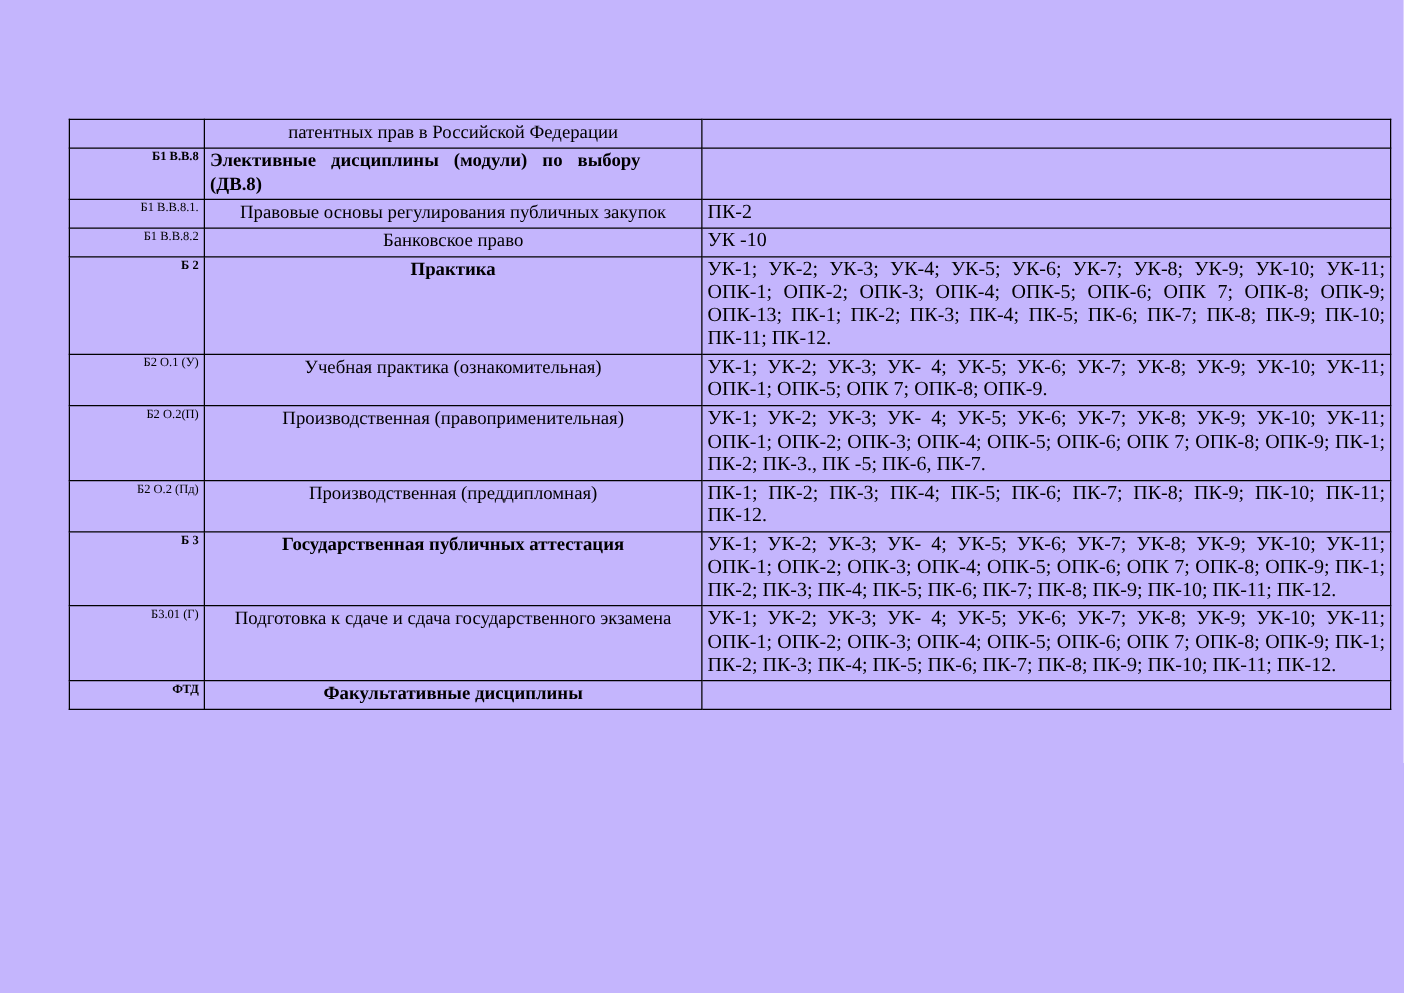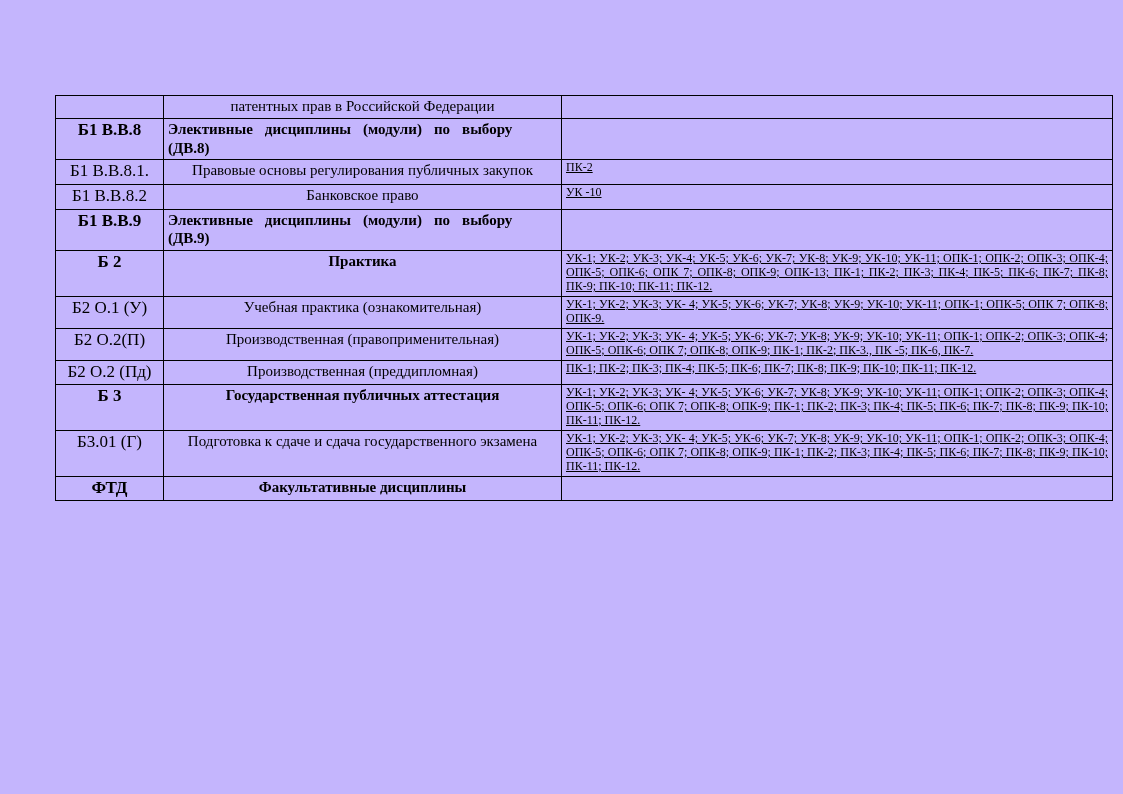--- a/index.html
+++ b/index.html
@@ -28,39 +28,38 @@
     table-layout: fixed;
   }
   table.curriculum td {
     border: 1px solid #000000;
     vertical-align: top;
     padding: 1px 4px 2px 4px;
     overflow: hidden;
   }
   td.col-code {
     width: 99px;
-    font-size: 17px;
+    font-size: 10px;
     line-height: 1.22;
-    text-align: center;
+    text-align: right;
     padding-left: 6px;
     white-space: nowrap;
   }
   td.col-title {
     width: 389px;
     font-size: 15px;
     line-height: 1.25;
     white-space: pre-line;
   }
   td.col-comp {
     width: 542px;
-    font-size: 12px;
+    font-size: 16px;
     line-height: 1.16;
     text-align: justify;
     padding: 2px 6px 3px 6px;
-    text-decoration: underline;
   }
   .bold { font-weight: bold; }
   .align-center { text-align: center; }
   .align-justify {
     text-align: justify;
     word-spacing: 0.55em;
   }
 </style>
 </head>
 <body>
@@ -82,26 +81,20 @@
           </tr>
           <tr>
             <td class="col-code">Б1 В.В.8.1.</td>
             <td class="col-title align-center">Правовые основы регулирования публичных закупок</td>
             <td class="col-comp">ПК-2</td>
           </tr>
           <tr>
             <td class="col-code">Б1 В.В.8.2</td>
             <td class="col-title align-center">Банковское право</td>
             <td class="col-comp">УК -10</td>
-          </tr>
-          <tr>
-            <td class="col-code bold">Б1 В.В.9</td>
-            <td class="col-title align-justify bold">Элективные дисциплины (модули) по выбору
-(ДВ.9)</td>
-            <td class="col-comp"></td>
           </tr>
           <tr>
             <td class="col-code bold">Б 2</td>
             <td class="col-title align-center bold">Практика</td>
             <td class="col-comp">УК-1; УК-2; УК-3; УК-4; УК-5; УК-6; УК-7; УК-8; УК-9; УК-10; УК-11; ОПК-1; ОПК-2; ОПК-3; ОПК-4; ОПК-5; ОПК-6; ОПК 7; ОПК-8; ОПК-9; ОПК-13; ПК-1; ПК-2; ПК-3; ПК-4; ПК-5; ПК-6; ПК-7; ПК-8; ПК-9; ПК-10; ПК-11; ПК-12.</td>
           </tr>
           <tr>
             <td class="col-code">Б2 О.1 (У)</td>
             <td class="col-title align-center">Учебная практика (ознакомительная)</td>
             <td class="col-comp">УК-1; УК-2; УК-3; УК- 4; УК-5; УК-6; УК-7; УК-8; УК-9; УК-10; УК-11; ОПК-1; ОПК-5; ОПК 7; ОПК-8; ОПК-9.</td>

